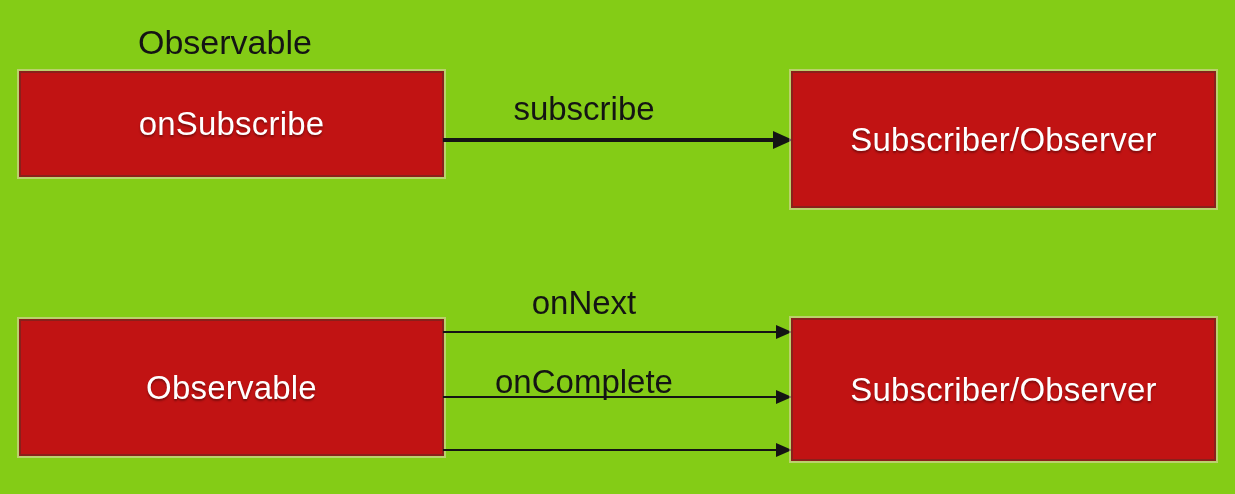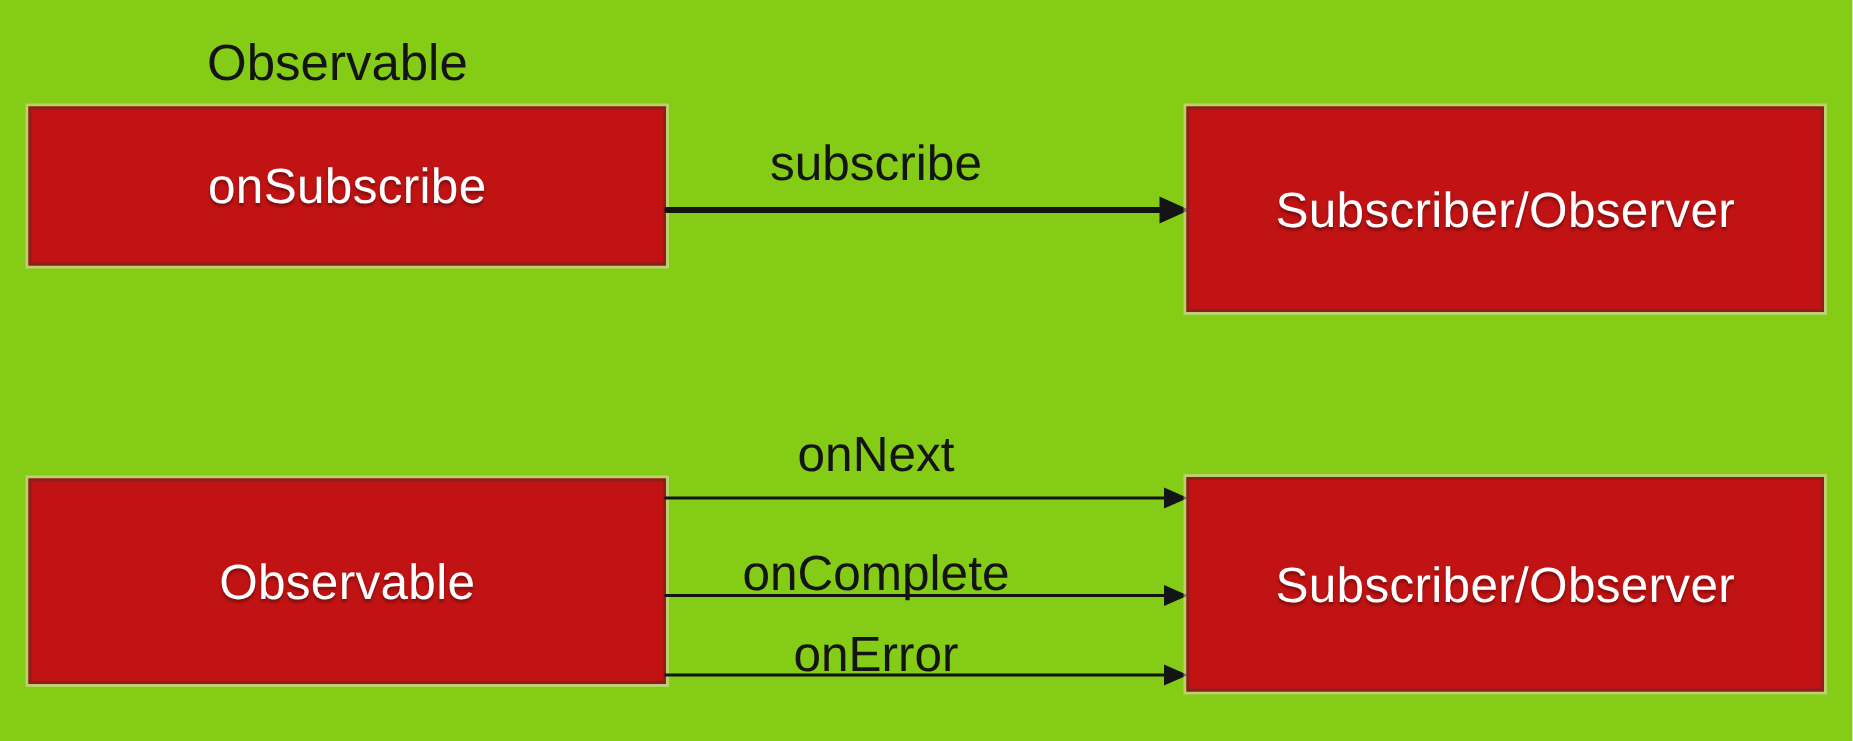--- a/index.html
+++ b/index.html
@@ -114,21 +114,20 @@
   </div>
 
   <div class="arrow-label onnext-label">onNext</div>
   <div class="arrow-line a1-line"></div>
   <div class="arrow-head thin-head a1-head"></div>
 
   <div class="arrow-label oncomplete-label">onComplete</div>
   <div class="arrow-line a2-line"></div>
   <div class="arrow-head thin-head a2-head"></div>
 
-  <div class="arrow-label onerror-label">onError</div>
   <div class="arrow-line a3-line"></div>
   <div class="arrow-head thin-head a3-head"></div>
 
   <div class="box box-d">
     <span>Subscriber/Observer</span>
   </div>
 
 </div>
 
 </body></html>

